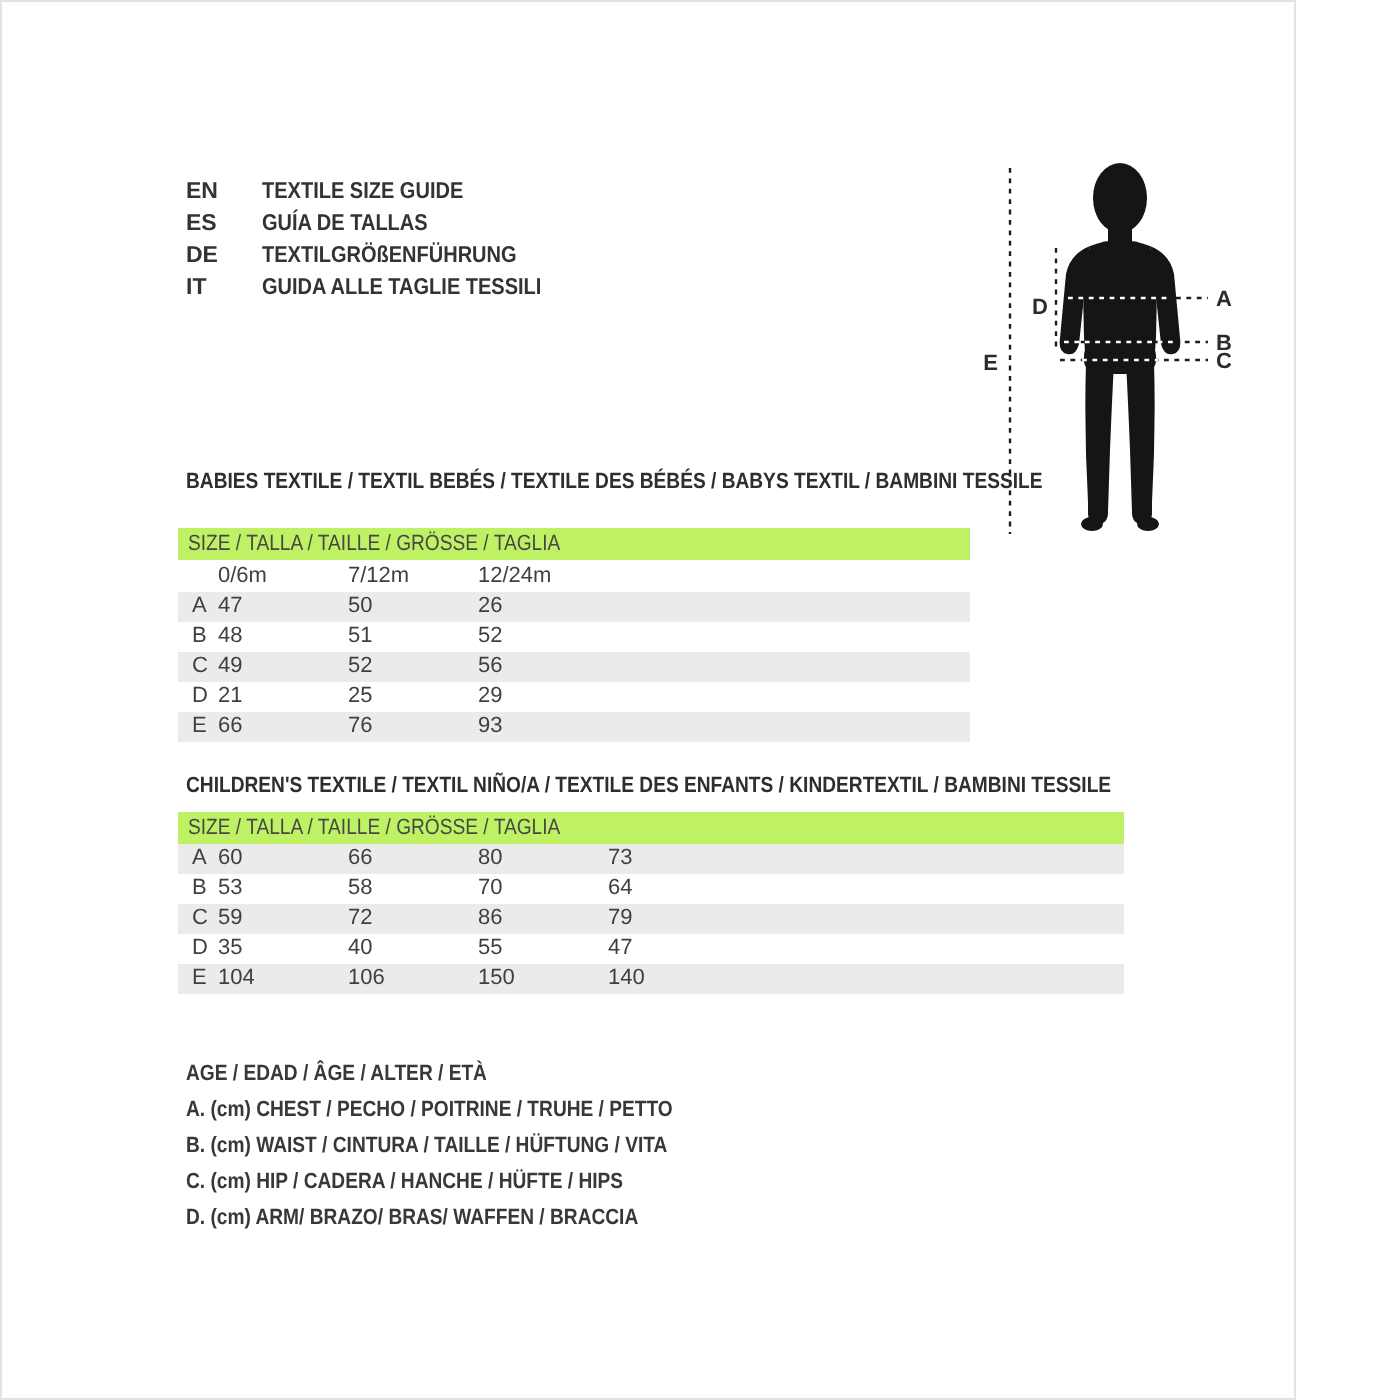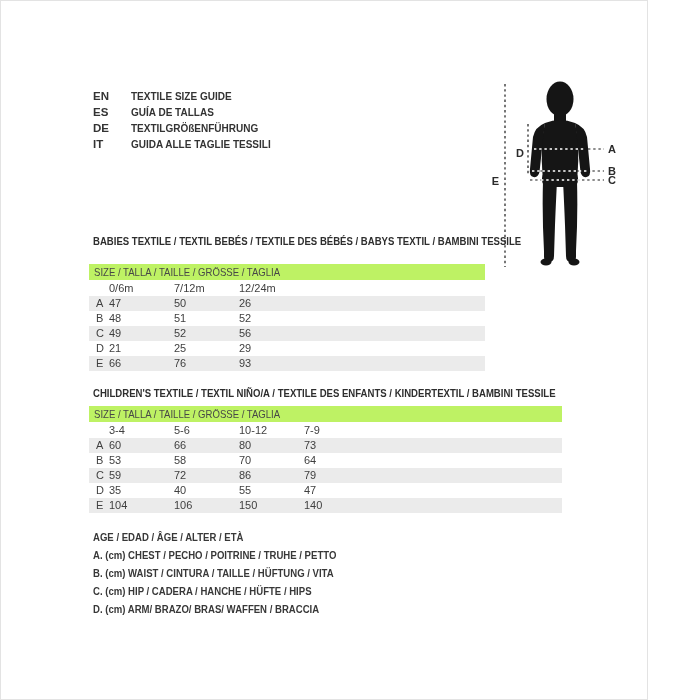--- a/index.html
+++ b/index.html
@@ -142,28 +142,20 @@
     </div>
   </div>
 
   <div class="section-title" style="top:386px;">
     <span class="cond">CHILDREN'S TEXTILE / TEXTIL NIÑO/A / TEXTILE DES ENFANTS / KINDERTEXTIL / BAMBINI TESSILE</span>
   </div>
   <div class="size-table" style="top:405px;width:473px;">
     <div class="size-bar">
       <span class="cond">SIZE / TALLA / TAILLE / GRÖSSE / TAGLIA</span>
     </div>
-    <div class="t-row hdr grid4">
-      <span class="lbl"></span>
-      <span class="val">3-4</span>
-      <span class="val">5-6</span>
-      <span class="val">10-12</span>
-      <span class="val">7-9</span>
-      <span></span>
-    </div>
     <div class="t-row grid4 stripe">
       <span class="lbl">A</span>
       <span class="val">60</span>
       <span class="val">66</span>
       <span class="val">80</span>
       <span class="val">73</span>
       <span></span>
     </div>
     <div class="t-row grid4">
       <span class="lbl">B</span>

